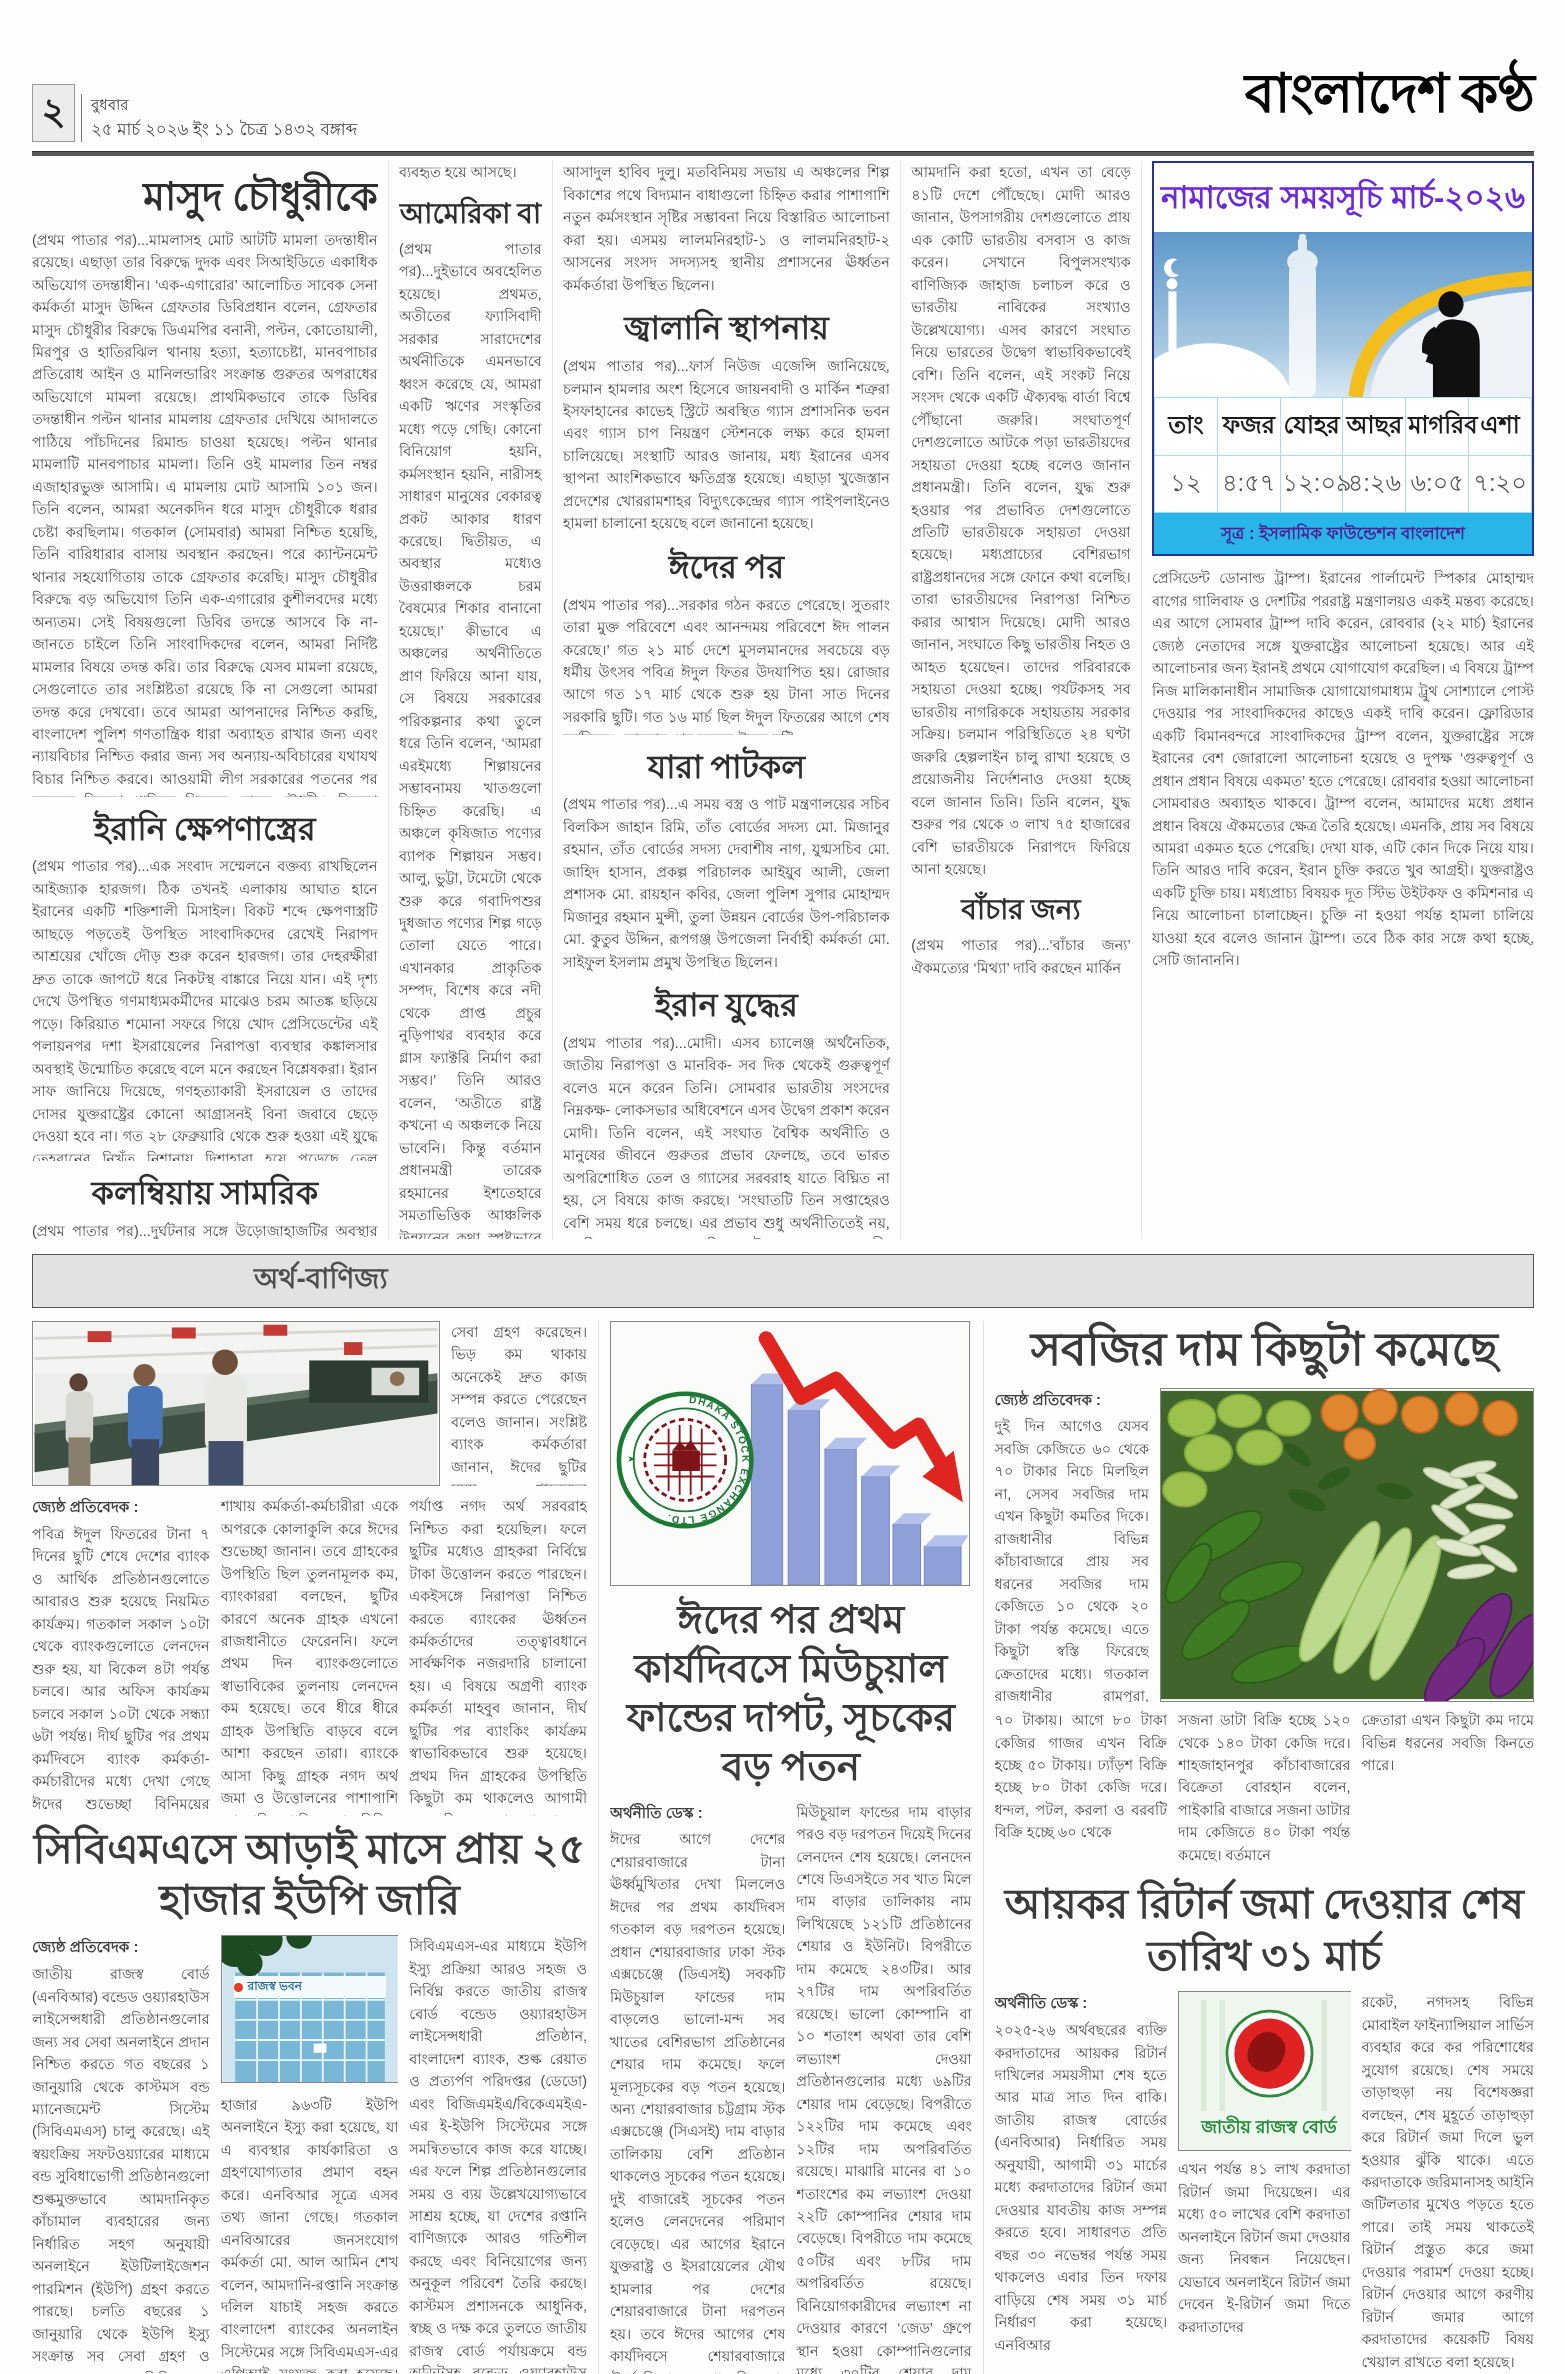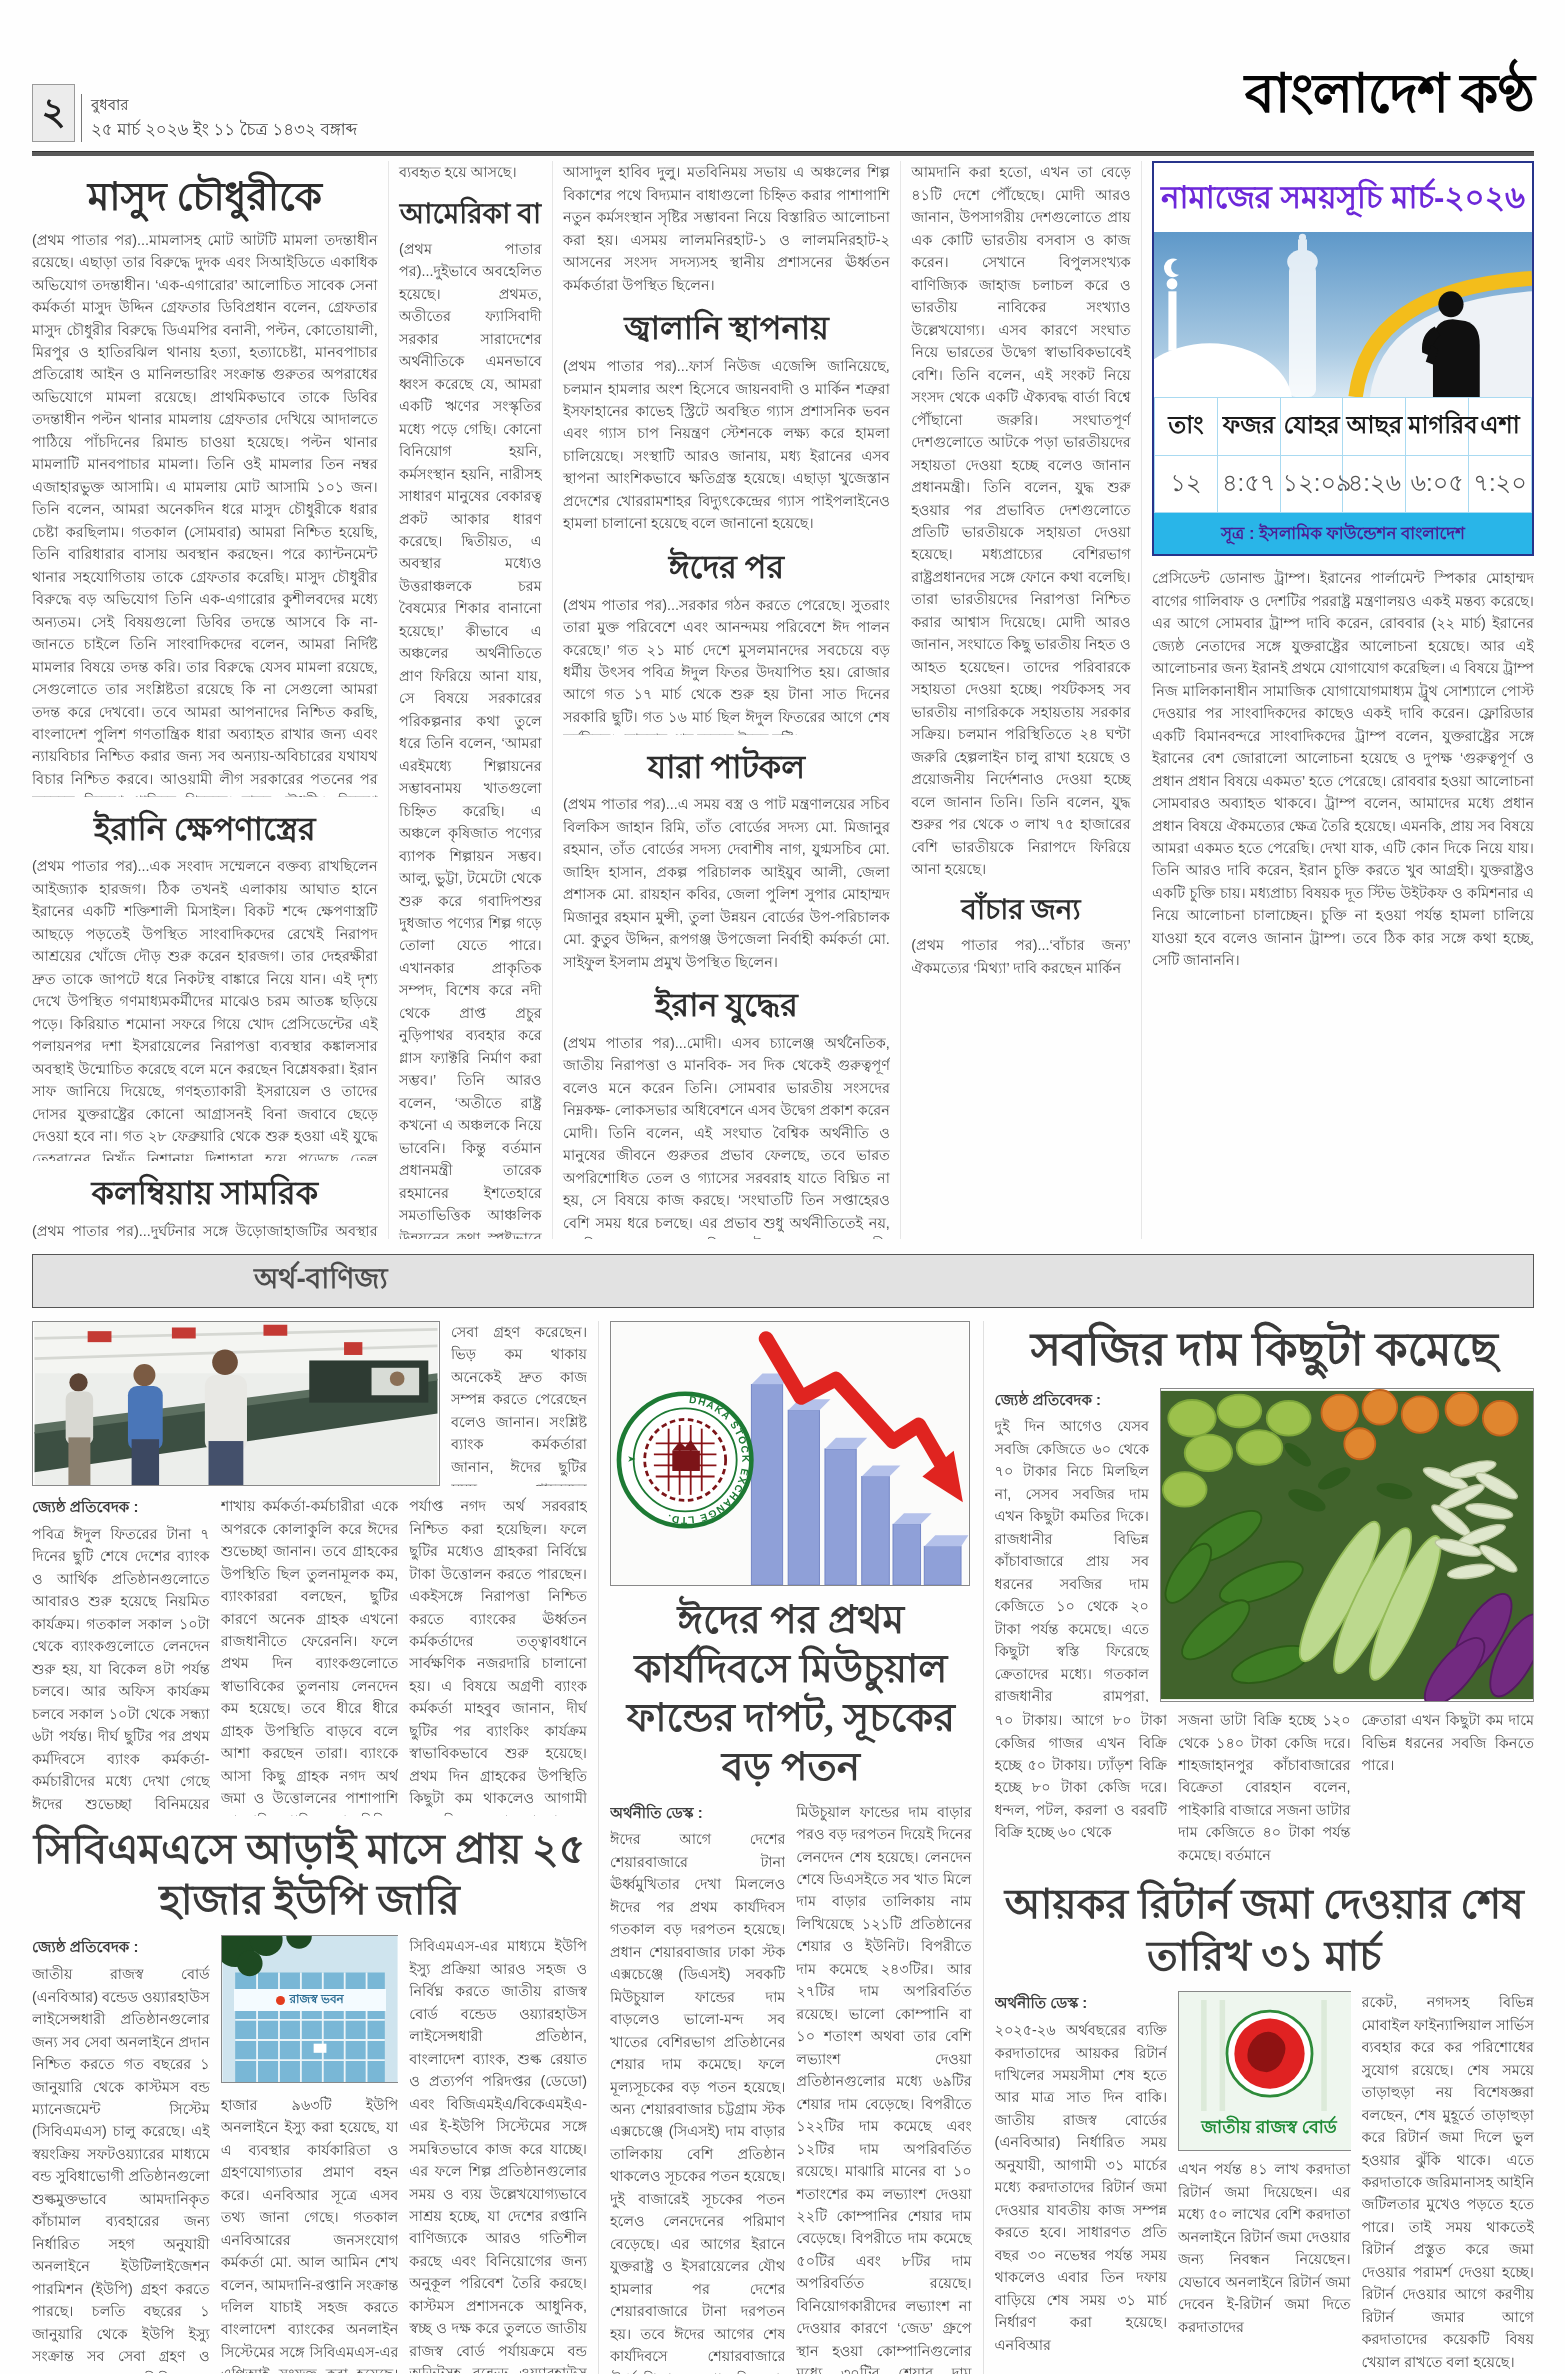--- a/index.html
+++ b/index.html
@@ -16,21 +16,21 @@
   .hdr .spacer { flex:1; }
   .logo { font-size:54px; font-weight:900; color:#050505; letter-spacing:-0.9px; font-family:"Liberation Serif","DejaVu Serif",serif; }
   .rule { height:4.6px; background:#5a5a5a; margin:3.7px 32px 0 32px; border-top:0.9px solid #333; }
 
   
   .topsec { display:flex; gap:0; padding:5.6px 32px 0 32px; height:1083px; overflow:hidden; }
   .tcol { overflow:hidden; height:100%; }
   .tcol + .tcol { border-left:0.9px solid #e6e6e6; margin-left:10.2px; padding-left:10.2px; }
   .c1 { width:351px; } .c2 { width:156px; } .c3 { width:343px; } .c4 { width:234px; } .c5 { width:399px; }
   .hl { text-align:center; font-weight:bold; color:#2e2e2e; font-size:32px; line-height:1.2; margin:13px 0 7.4px 0; font-family:"Liberation Serif","DejaVu Serif",serif; }
-  .hl.big { font-size:39px; }
+  .hl.big { font-size:39px;text-align:right; }
   .hl.small { font-size:28px; }
   .body { font-size:14.4px; line-height:1.56; text-align:justify; color:#4b4b4b; }
   .clip610 { max-height:568px; overflow:hidden; }
   .clip330 { max-height:306px; overflow:hidden; }
   .clip200 { max-height:186px; overflow:hidden; }
   .clip150 { max-height:141px; overflow:hidden; }
   .clip80  { max-height:74px;  overflow:hidden; }
   .clip870 { max-height:809px; overflow:hidden; }
 
   
@@ -51,21 +51,21 @@
   .bcol { overflow:hidden; }
   .bcol + .bcol { border-left:0.9px solid #e0e0e0; margin-left:11px; padding-left:11px; }
   .bleft { width:568px; } .bmid { width:382px; } .bright { width:564px; }
   .bizhl { text-align:center; font-weight:bold; color:#3a3a3a; font-size:41px; line-height:1.25; margin:7.4px 0 9.3px 0; font-family:"Liberation Serif","DejaVu Serif",serif; }
   .byline { font-weight:bold; color:#404040; font-size:15px; margin-bottom:2.8px; }
   .row { display:flex; gap:11px; }
   .colsplit { display:flex; gap:11px; }
   .colsplit > div { flex:1; overflow:hidden; }
   .imgframe { border:0.9px solid #888; background:#fff; }
   .caption-green { text-align:center; color:#1d8a34; font-weight:bold; font-size:17.6px; }
-  .sign-band { position:absolute; left:13px; top:54px; right:13px; height:22px; background:#f4fbff; display:flex; align-items:center; justify-content:center; font-size:12px; color:#2e6f95; font-weight:bold; gap:4.6px; }
+  .sign-band { position:absolute; left:13px; top:41px; right:13px; height:22px; background:#f4fbff; display:flex; align-items:center; font-size:12px; color:#2e6f95; font-weight:bold; gap:4.6px; }
   .sign-band .dot { width:9.3px; height:9.3px; border-radius:50%; background:#e33c1e; display:inline-block; }
   .relbox { position:relative; }
 </style>
 </head>
 <body>
 
 <div class="page">
 
   <div class="hdr">
     <div class="pageno">২</div>

